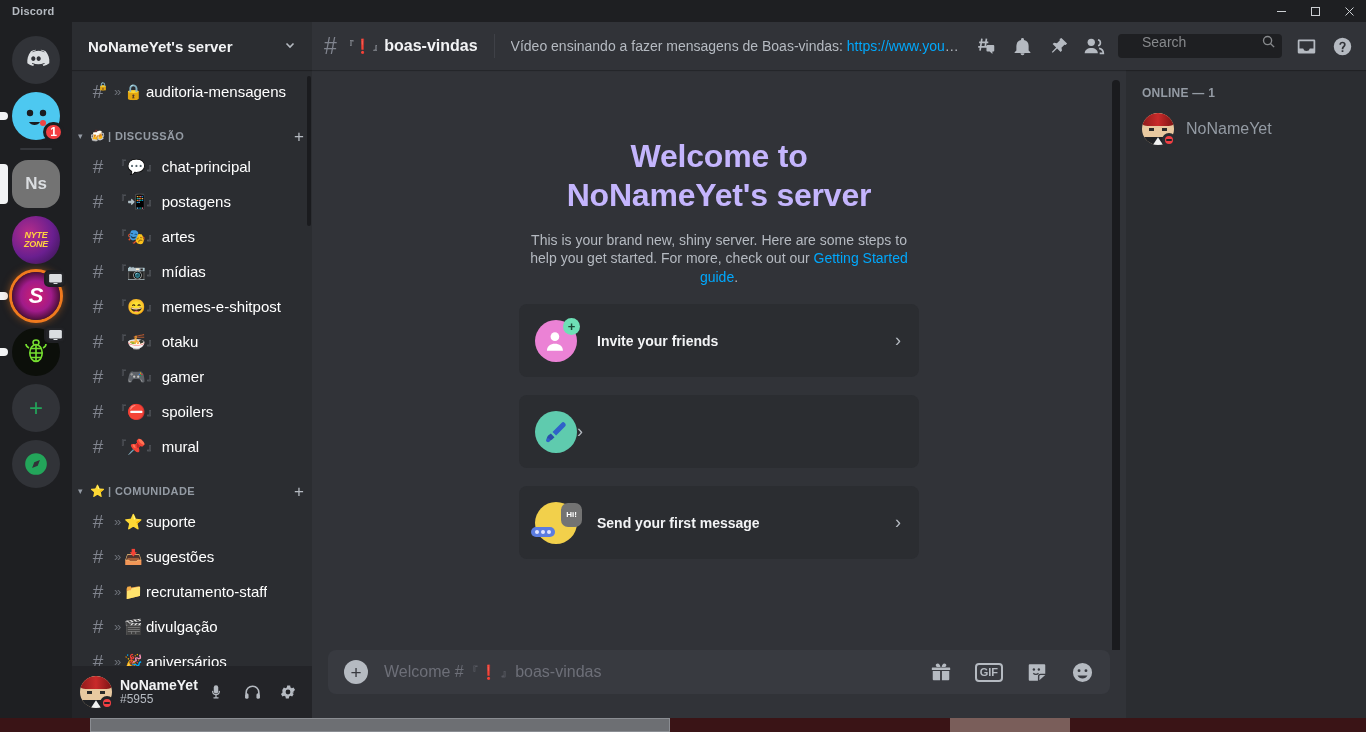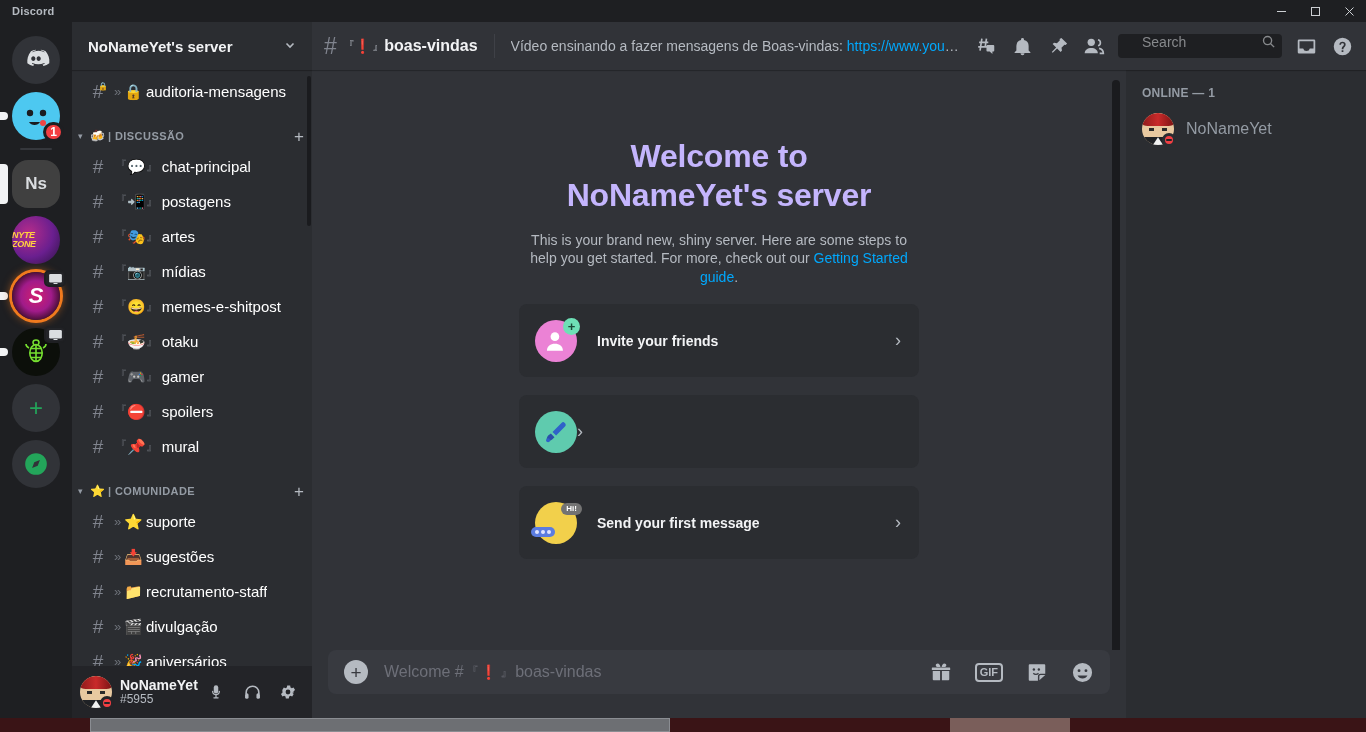--- a/index.html
+++ b/index.html
@@ -62,25 +62,25 @@
     border: 3px solid #1e1f22; padding: 0 4px;
   }
   .badge-stream {
     position: absolute; right: 6px; top: 2px;
     width: 22px; height: 17px; border-radius: 5px;
     background: #232428; display: flex; align-items: center; justify-content: center;
     border: 2px solid #1e1f22;
   }
   .guild.home { background: #313338; }
   .guild.blob { background: #4dc8f0; }
-  .guild.ns { background: #404040; border-radius: 16px; }
+  .guild.ns { background: #737373; border-radius: 16px; }
   .guild.nyte {
     background: radial-gradient(circle at 35% 35%, #b52c8a 0%, #6a1f8f 55%, #2a1440 100%);
     font-size: 9px; font-weight: 900; color: #ffd23f; line-height: 1.05;
-    text-align: left; letter-spacing: -.3px; font-style: italic;
+    text-align: center; letter-spacing: -.3px; font-style: italic;
   }
   .guild.sglow {
     background: radial-gradient(circle at 50% 50%, #d21f6e 0%, #a11b8a 45%, #3d0d2b 75%);
     box-shadow: 0 0 0 3px #f07a1e, 0 0 9px 2px rgba(240,122,30,.6);
     font-size: 22px; font-weight: bold; color: #fff; font-style: italic;
   }
   .guild.hop { background: #0c0f0a; color: #76e030; font-size: 26px; }
   .guild.add, .guild.explore { background: #313338; color: #23a55a; font-size: 24px; }
   .guild.add { font-weight: 300; }
 
@@ -251,21 +251,21 @@
   .ic-invite { background: #eb82d5; }
   .ic-invite .plus-b {
     position: absolute; right: -3px; top: -2px; width: 17px; height: 17px; border-radius: 50%;
     background: #6ee0b6; color: #1a4a38; font-size: 13px; font-weight: bold;
     display: flex; align-items: center; justify-content: center; line-height: 1;
   }
   .ic-brush { background: #5fcbae; }
   .ic-msg { background: #f2d04b; }
   .ic-msg .hi {
     position: absolute; right: -5px; top: 1px; background: #737373; color: #fff;
-    font-size: 8px; font-weight: bold; border-radius: 7px; padding: 2px 5px; line-height: 1;
+    font-size: 8px; font-weight: bold; border-radius: 7px; padding: 8px 5px; line-height: 1;
   }
   .ic-msg .dots {
     position: absolute; left: -4px; bottom: 7px; background: #5b7ce0;
     border-radius: 7px; padding: 3px 4px; display: flex; gap: 2px;
   }
   .ic-msg .dots i { width: 4px; height: 4px; border-radius: 50%; background: #dfe4ff; display: block; }
 
   
   #composer-wrap { padding: 0 16px 24px 16px; flex: 0 0 auto; }
   #composer {

